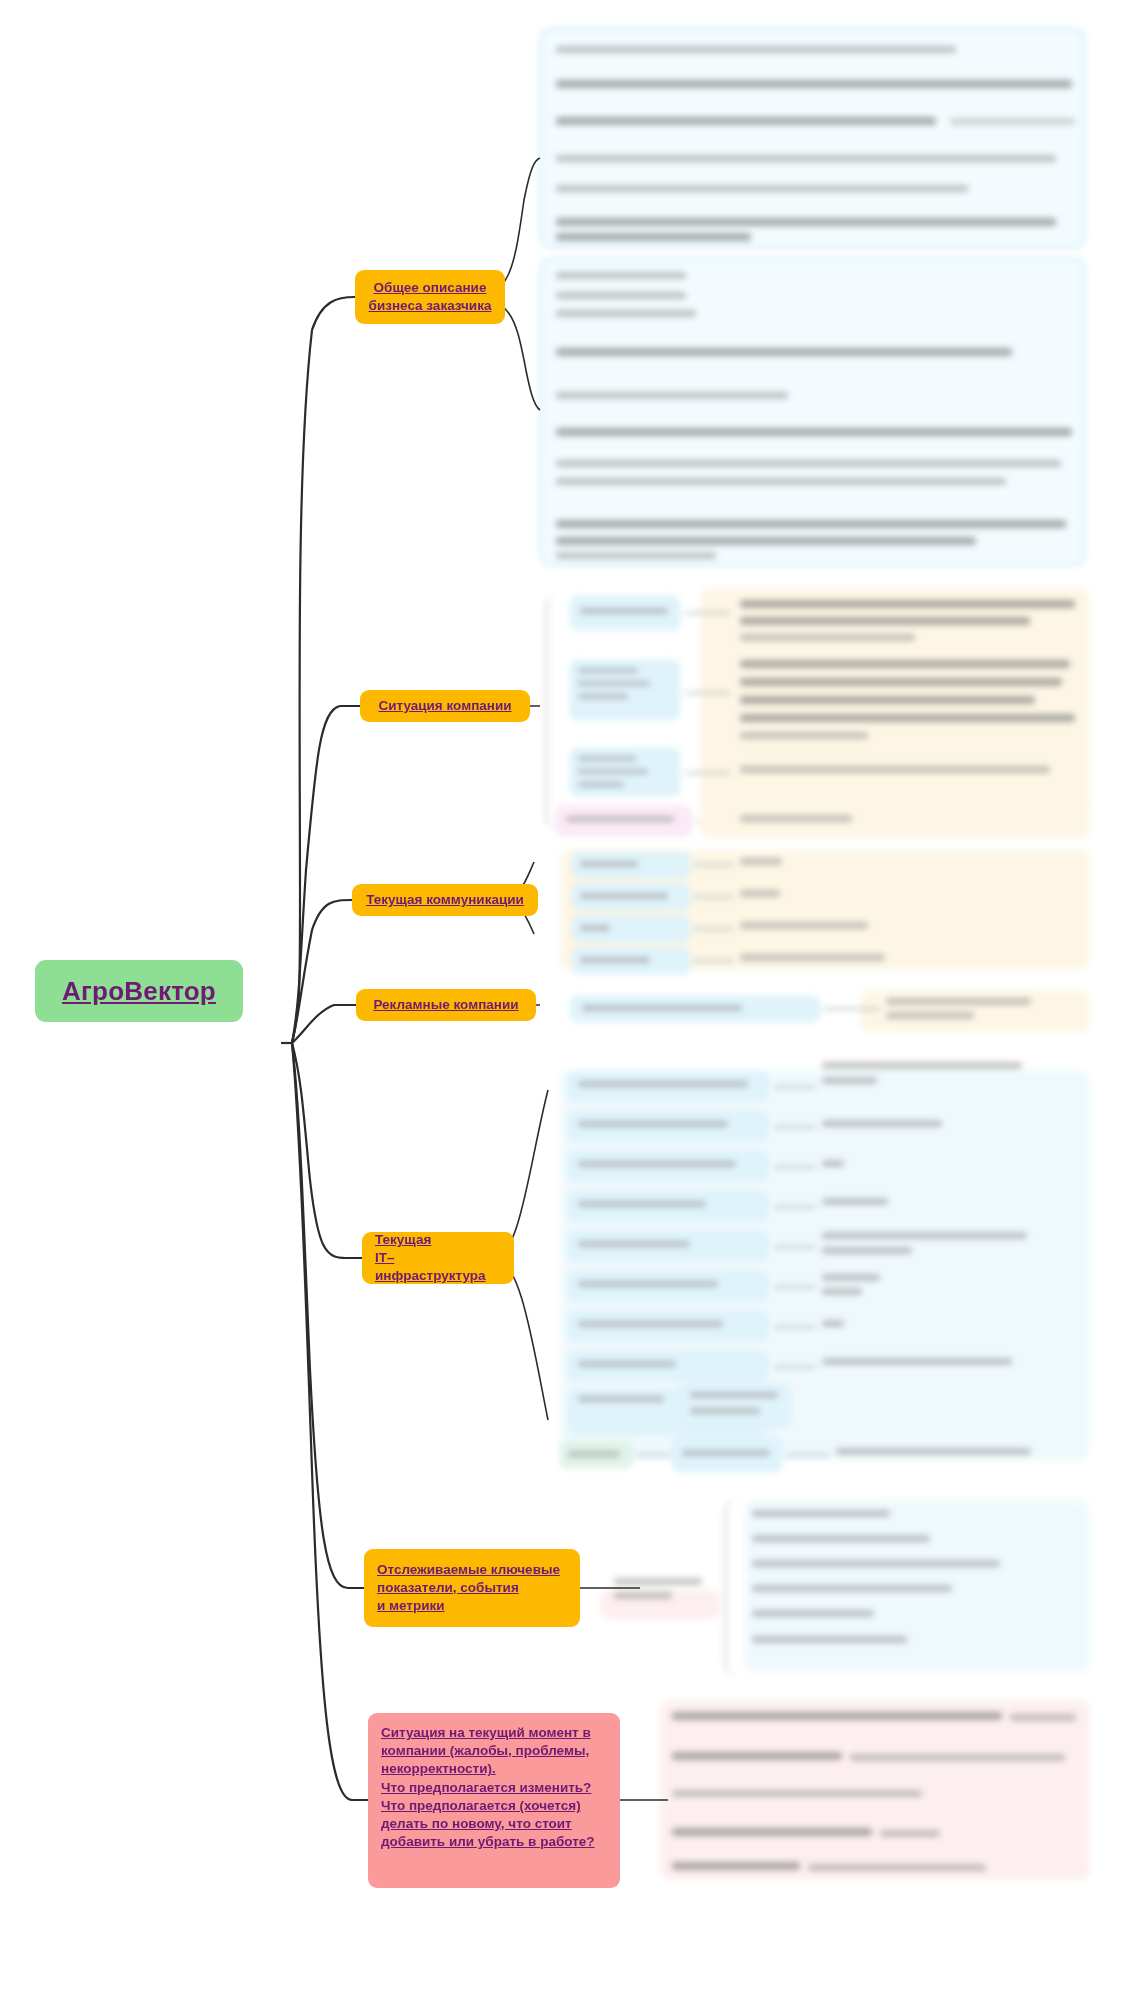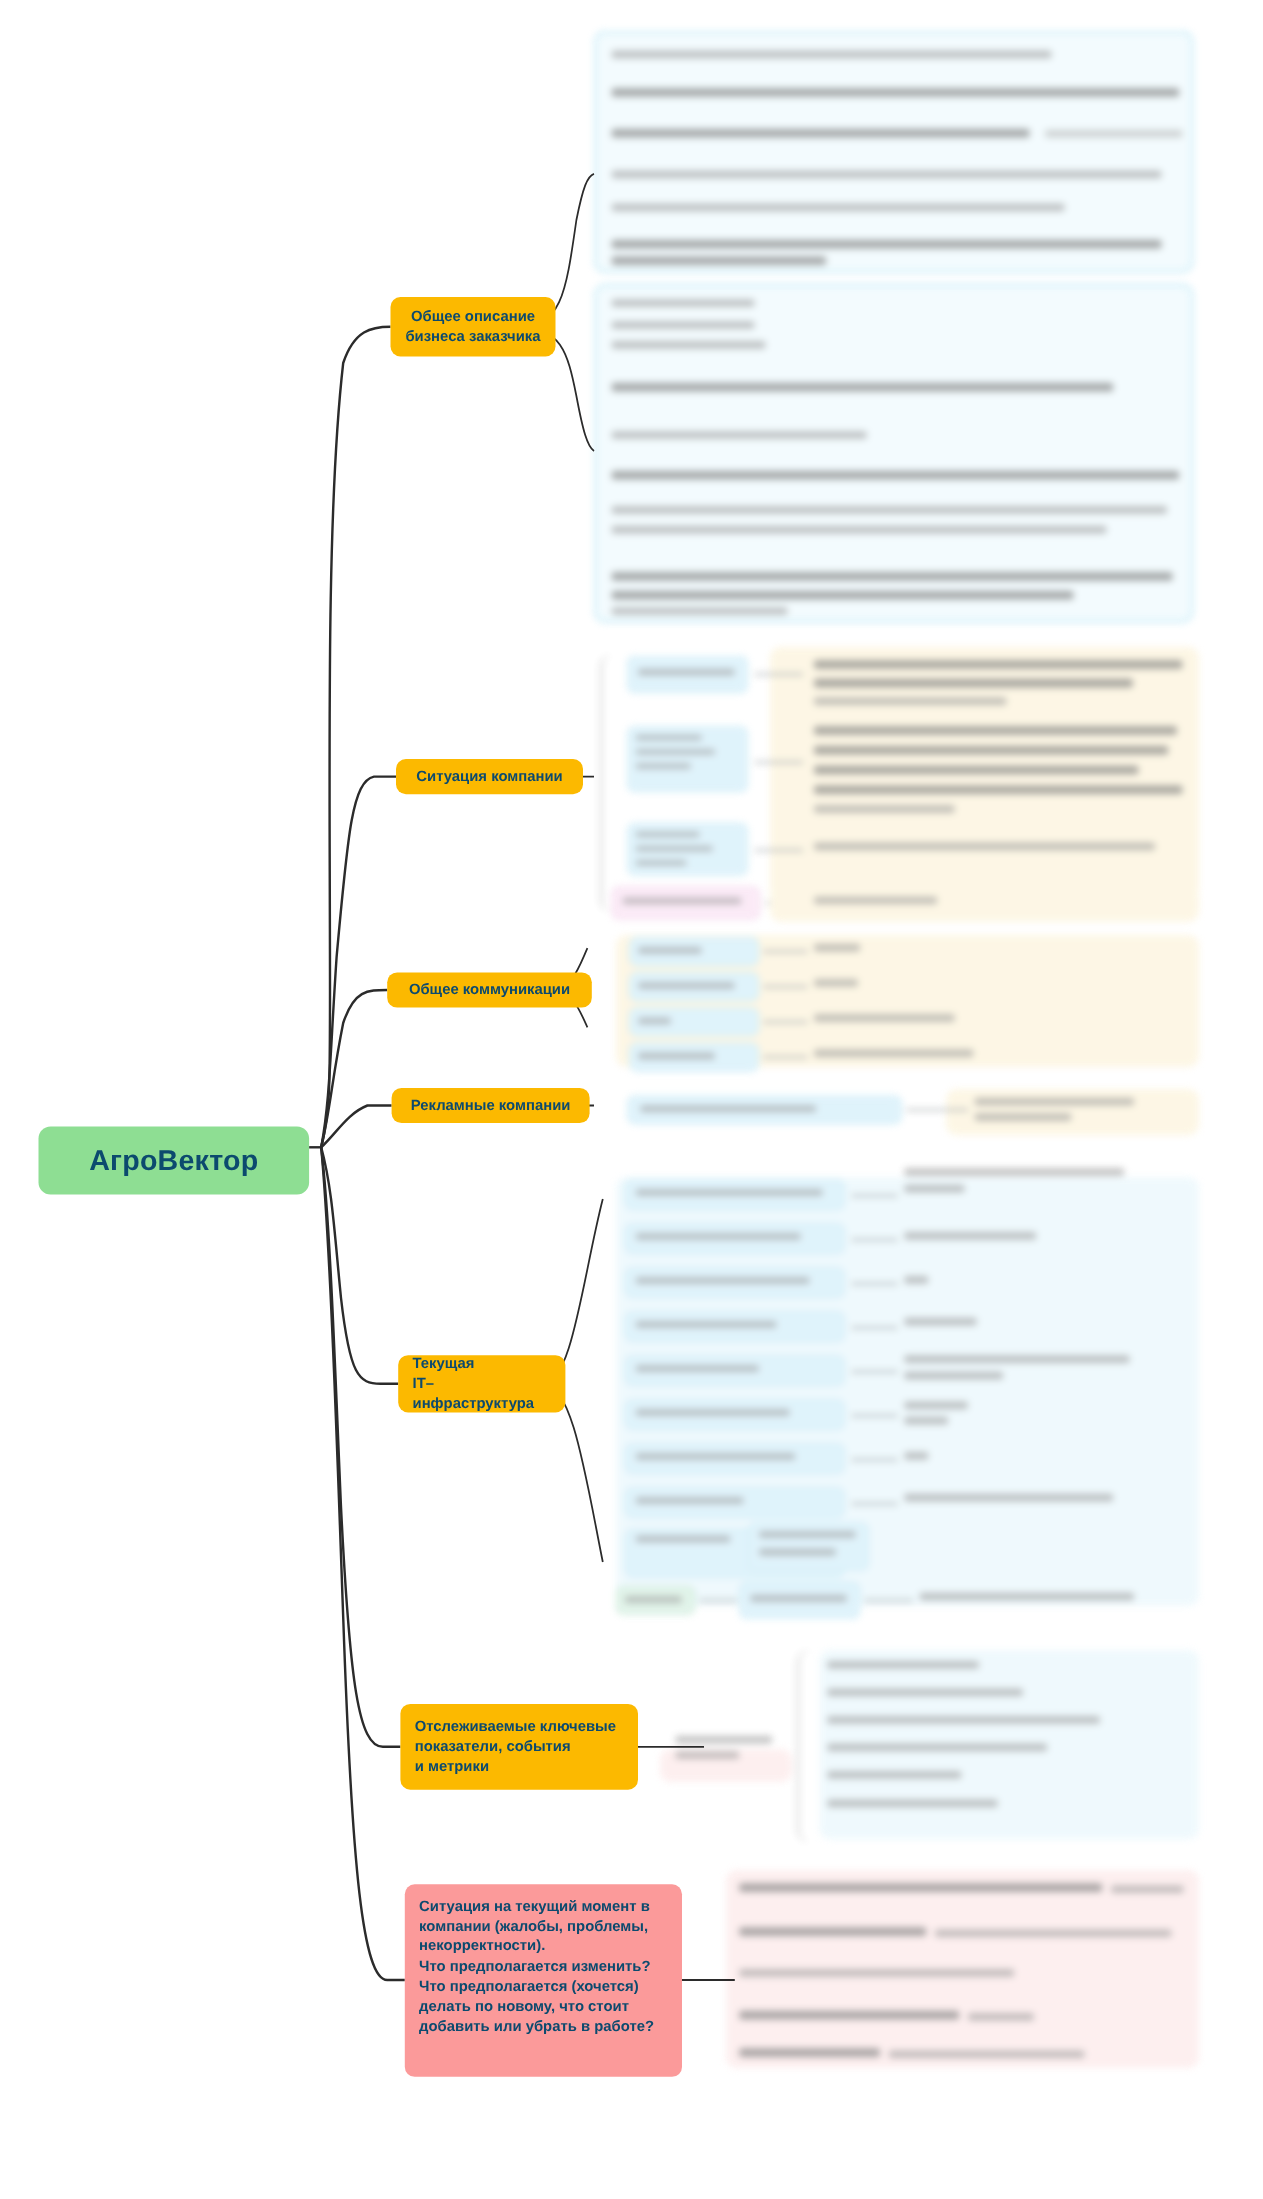--- a/index.html
+++ b/index.html
@@ -28,23 +28,24 @@
   }
   #edges path { fill: none; stroke: #2b2b2b; stroke-width: 2.2; }
   #edges path.thin { stroke-width: 1.6; }
 
   
   .node {
     position: absolute;
     box-sizing: border-box;
     border-radius: 9px;
     font-weight: bold;
-    color: #0c4a6e;
+    color: #701a75;
     white-space: pre-line;
     line-height: 1.32;
+    text-decoration: underline;
   }
   .root {
     background: #8ede93;
     border-radius: 11px;
     font-size: 26px;
     font-weight: bold;
     text-align: center;
     display: flex;
     align-items: center;
     justify-content: center;
@@ -327,28 +328,28 @@
     <path class="thin" d="M 500 706 L 540 706"></path>
     <path class="thin" d="M 500 900 C 520 900, 526 880, 534 862"></path>
     <path class="thin" d="M 500 900 C 520 900, 526 916, 534 934"></path>
     <path class="thin" d="M 480 1005 L 540 1005"></path>
     <path class="thin" d="M 494 1258 C 520 1258, 530 1160, 548 1090"></path>
     <path class="thin" d="M 494 1258 C 520 1258, 532 1340, 548 1420"></path>
     <path class="thin" d="M 580 1588 L 640 1588"></path>
     <path class="thin" d="M 620 1800 L 668 1800"></path>
   </svg>
 
-  <div class="node root" style="left:35px; top:1024px; width:246px; height:62px;">АгроВектор</div>
+  <div class="node root" style="left:35px; top:960px; width:208px; height:62px;">АгроВектор</div>
 
   <div class="node topic center" style="left:355px; top:270px; width:150px; height:54px;">Общее описание
 бизнеса заказчика</div>
 
   <div class="node topic center" style="left:360px; top:690px; width:170px; height:32px;">Ситуация компании</div>
 
-  <div class="node topic center" style="left:352px; top:884px; width:186px; height:32px;">Общее коммуникации</div>
+  <div class="node topic center" style="left:352px; top:884px; width:186px; height:32px;">Текущая коммуникации</div>
 
   <div class="node topic center" style="left:356px; top:989px; width:180px; height:32px;">Рекламные компании</div>
 
   <div class="node topic left" style="left:362px; top:1232px; width:152px; height:52px;">Текущая
 IT–инфраструктура</div>
 
   <div class="node topic left" style="left:364px; top:1549px; width:216px; height:78px;">Отслеживаемые ключевые
 показатели, события
 и метрики</div>
 

